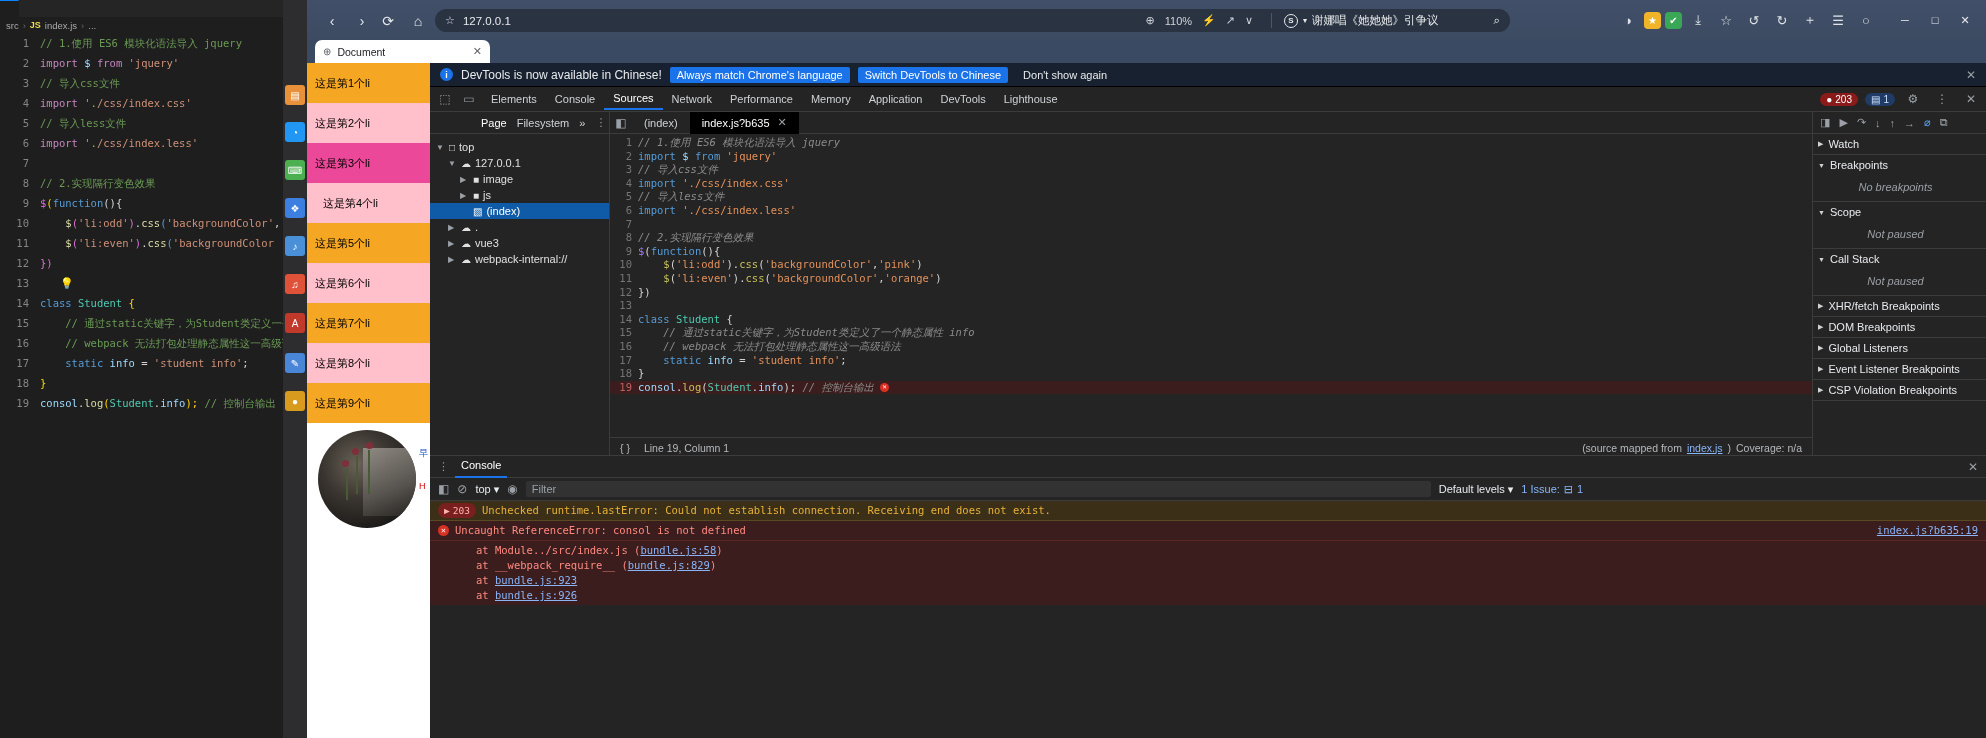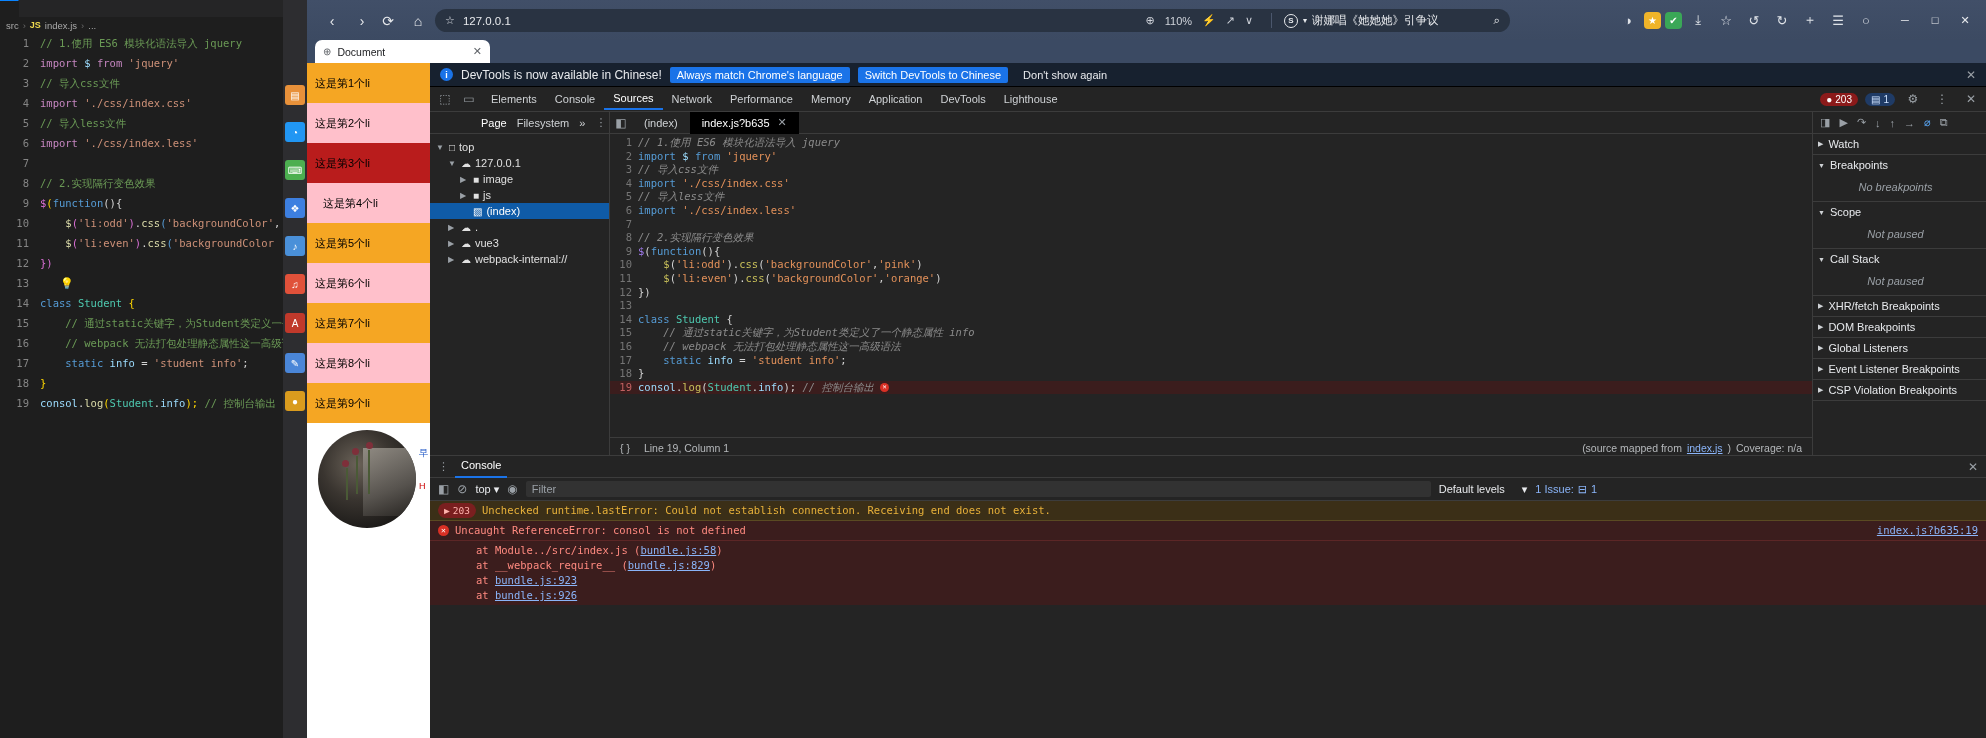--- a/index.html
+++ b/index.html
@@ -158,21 +158,21 @@
       border-bottom:1px solid #3c3c3c; }
   .dw-grip { color:#9aa0a6; font-size:11px; }
   .dw-tab { font-size:11px; color:#fff; border-bottom:2px solid #1a73e8; padding:3px 6px; height:22px;}
   .dw-close { margin-left:auto; margin-right:8px; color:#9aa0a6; font-size:12px; }
   .cs-toolbar { height:23px; display:flex; align-items:center; gap:8px; padding:0 8px;
       border-bottom:1px solid #3c3c3c; }
   .cs-ico { color:#9aa0a6; font-size:12px; }
   .ctxsel { color:#e8eaed; font-size:11px; display:flex; align-items:center; gap:3px; }
   .filter { flex:1; background:#323232; border-radius:2px; height:16px; display:flex; align-items:center;
       padding:0 6px; color:#9aa0a6; font-size:11px; max-width:905px; }
-  .lvl { color:#e8eaed; font-size:11px; display:flex; align-items:center; gap:17px; }
+  .lvl { color:#e8eaed; font-size:11px; display:flex; align-items:center; gap:3px; }
   .iss { color:#8ab4f8; font-size:11px; display:flex; align-items:center; gap:4px; }
   .cs-body { font-family:"DejaVu Sans Mono", monospace; font-size:10.5px; }
   .cs-row { display:flex; align-items:flex-start; gap:6px; padding:2px 8px; line-height:15px; }
   .cs-row.warn { background:#3b2f17; color:#e8b13a; border-bottom:1px solid #5a4a22; }
   .cs-row.err { background:#3b1d1d; color:#ff8a80; border-bottom:1px solid #5c2626; }
   .cs-badge { background:#7a1f1f; color:#ffb4ae; border-radius:8px; padding:0 6px; font-size:9.5px;
       display:flex; align-items:center; gap:3px; flex:none; }
   .cs-link { color:#8ab4f8; text-decoration:underline; }
   .cs-right { margin-left:auto; color:#8ab4f8; text-decoration:underline; white-space:nowrap; }
   .cs-stack { padding-left:38px; color:#ff8a80; }
@@ -282,21 +282,21 @@
         <span class="glb">⊕</span>
         <span class="ttl">Document</span>
         <span class="x">✕</span>
       </div>
     </div>
 
     <div class="page">
       <div id="li-list">
           <div class="li" style="background: rgb(245, 166, 35);">这是第1个li</div>
           <div class="li" style="background: rgb(255, 192, 203);">这是第2个li</div>
-          <div class="li" style="background: #b91c1c; text-align: center;">这是第3个li</div>
+          <div class="li" style="background: #ec4899; text-align: center;">这是第3个li</div>
           <div class="li" style="background: rgb(255, 192, 203); padding-left: 16px;">这是第4个li</div>
           <div class="li" style="background: rgb(245, 166, 35);">这是第5个li</div>
           <div class="li" style="background: rgb(255, 192, 203);">这是第6个li</div>
           <div class="li" style="background: rgb(245, 166, 35);">这是第7个li</div>
           <div class="li" style="background: rgb(255, 192, 203);">这是第8个li</div>
           <div class="li" style="background: rgb(245, 166, 35);">这是第9个li</div>
         </div>
       <div class="avatar-wrap">
         <div class="avatar">
           <div class="pale"></div>

